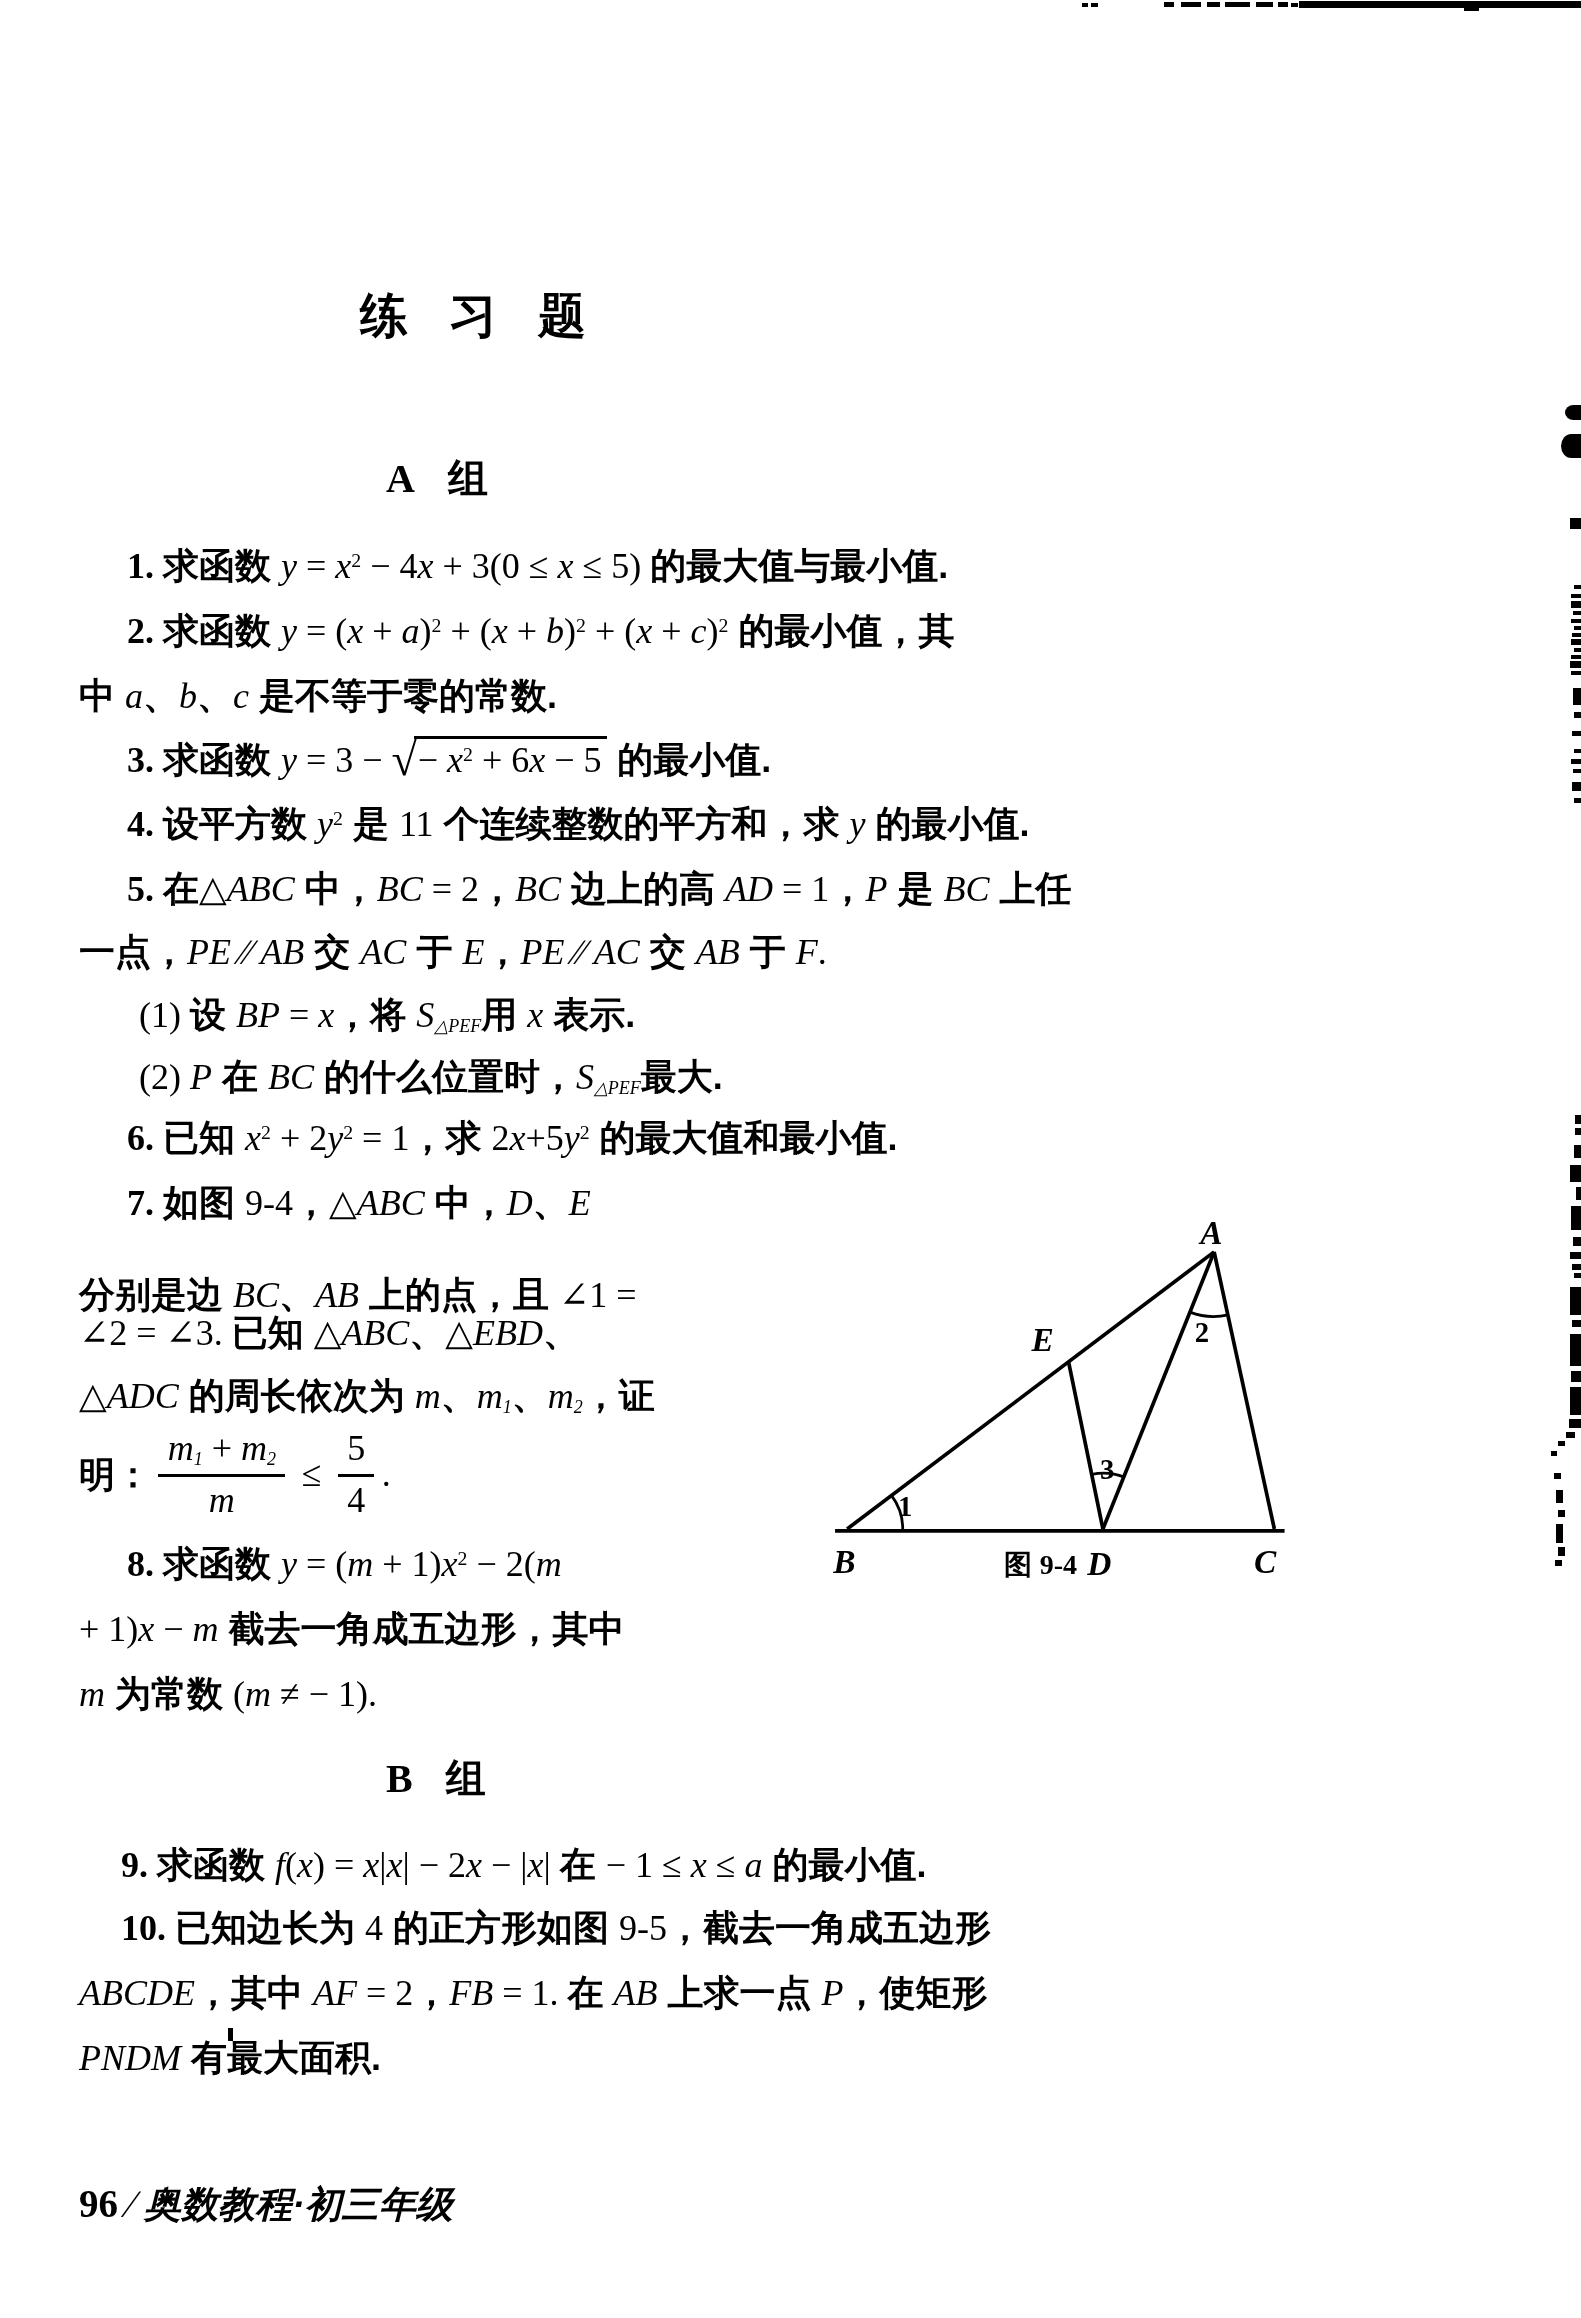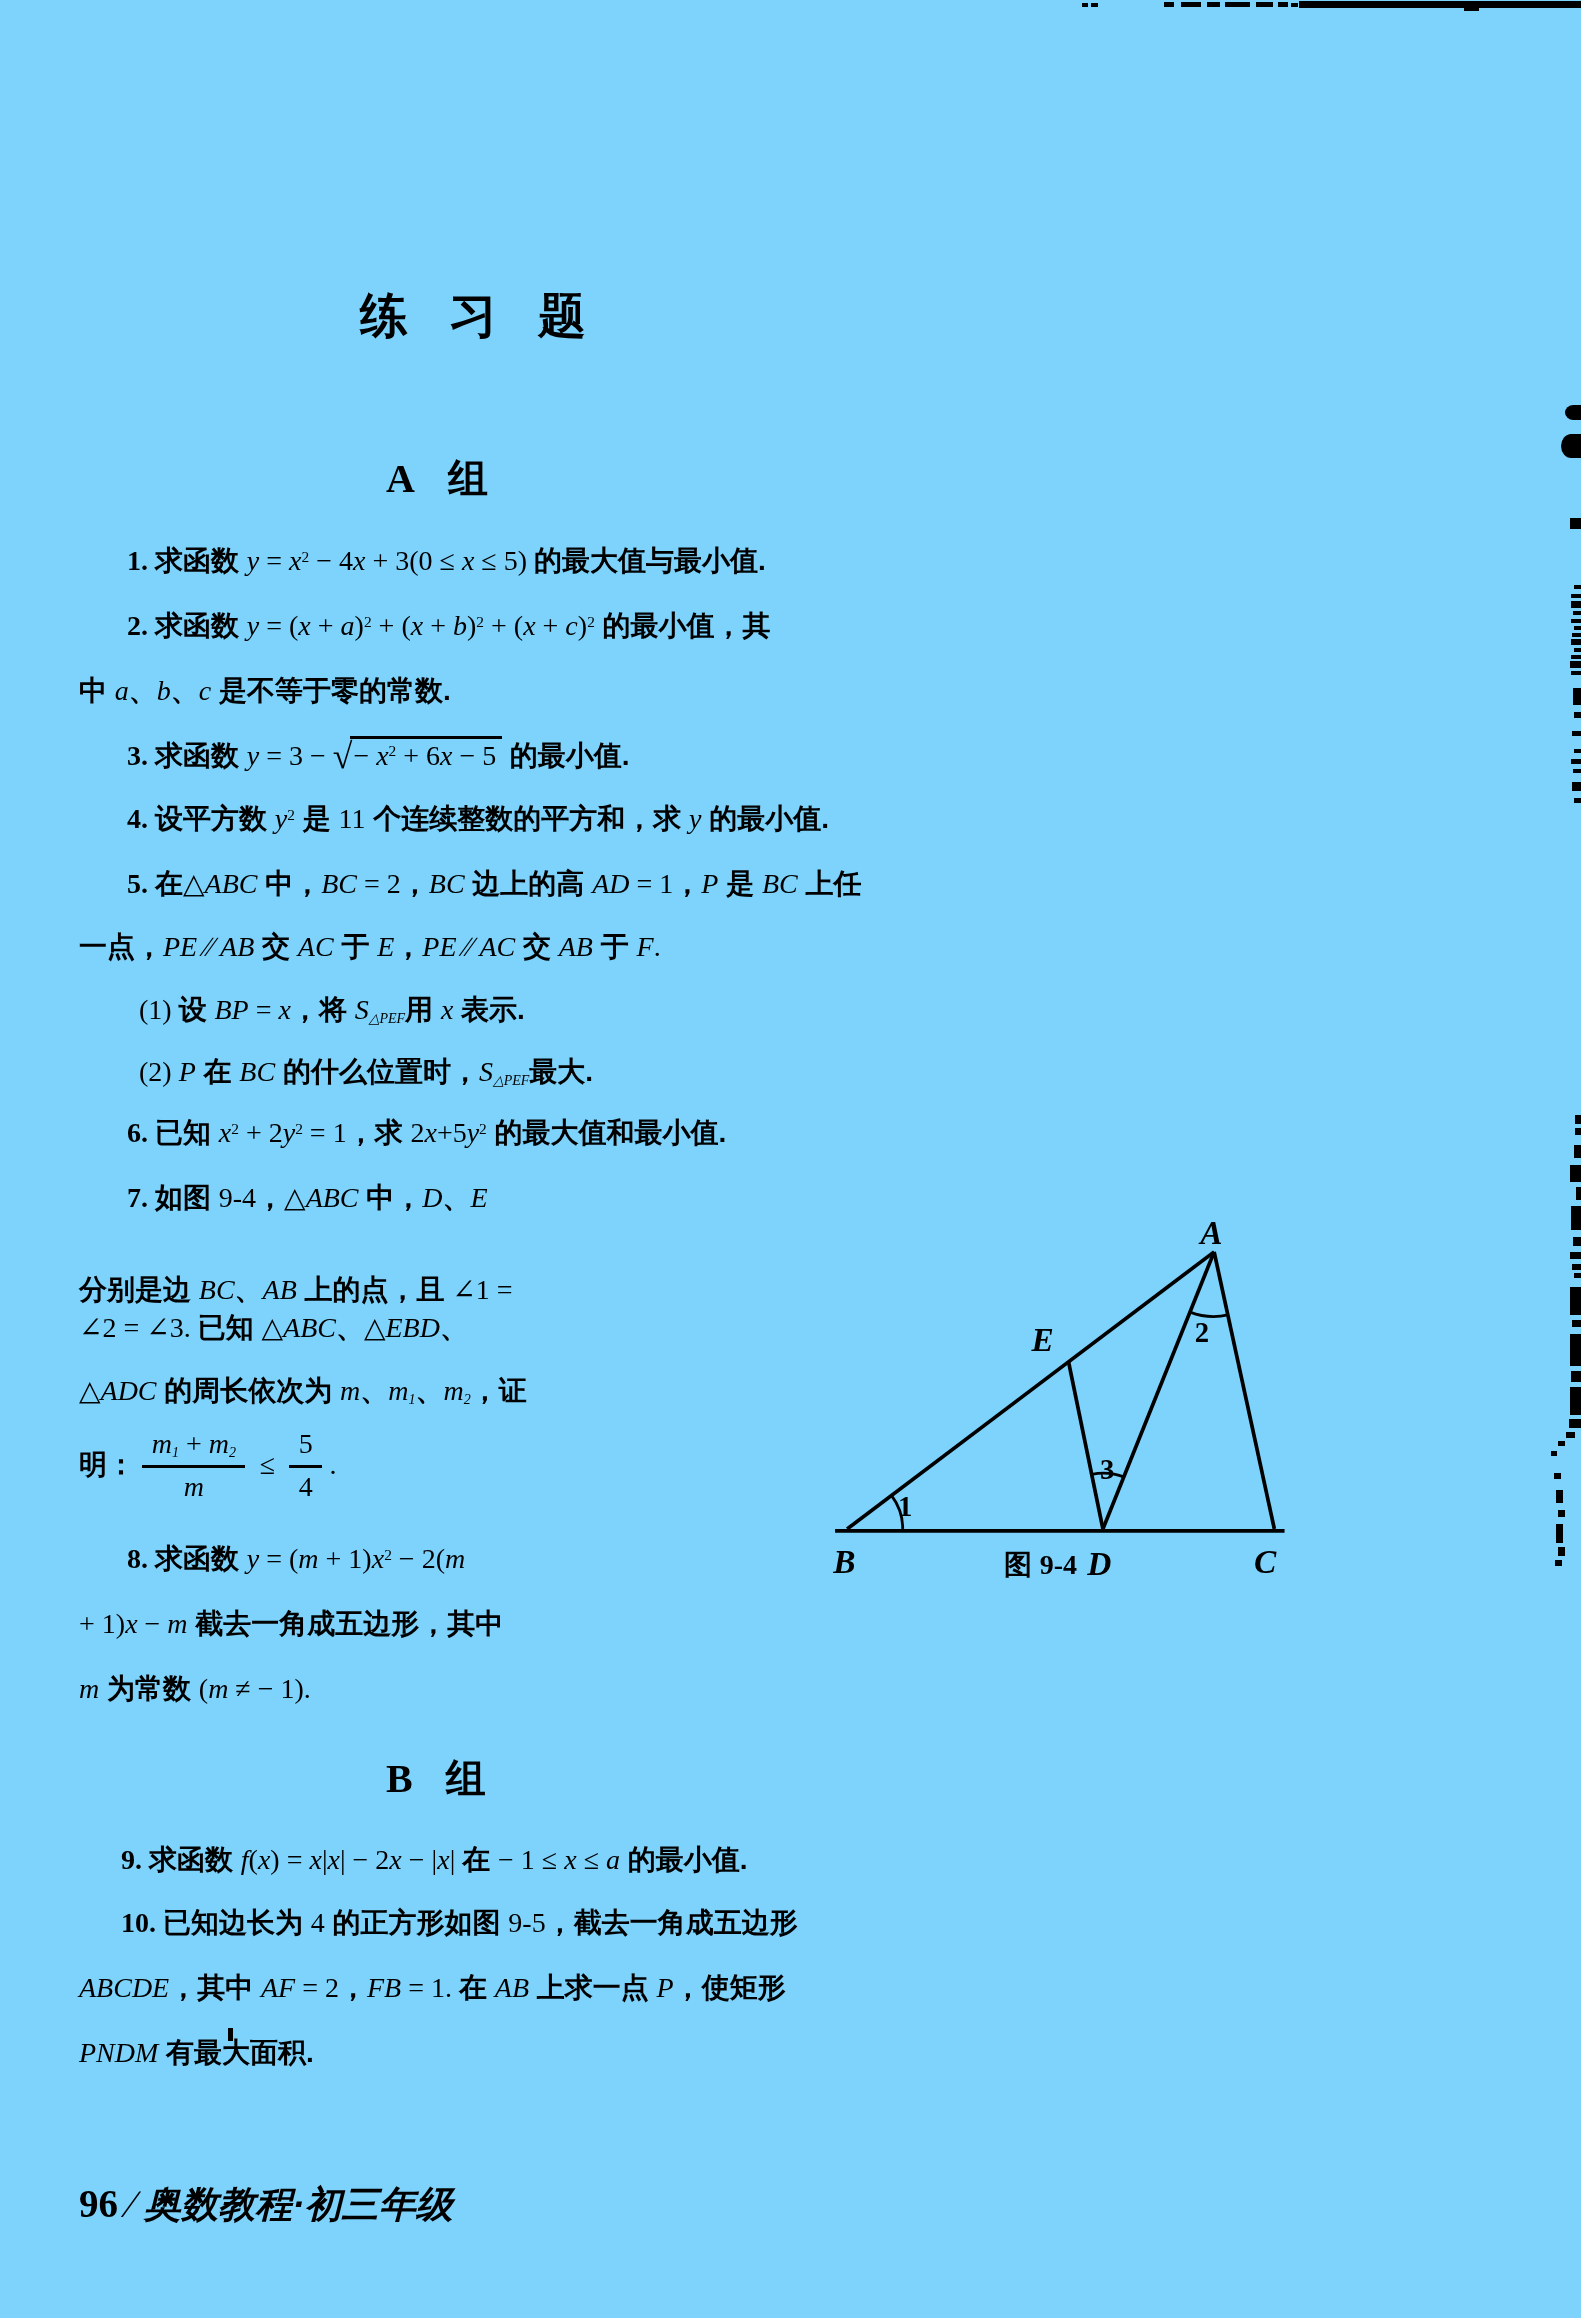--- a/index.html
+++ b/index.html
@@ -1,18 +1,18 @@
 <!DOCTYPE html>
 <html style="font-size:15px"><head>
 <meta charset="utf-8">
 <style>
   html,body{margin:0;padding:0;background:#e8e8e8;}
-  #page{position:relative;width:1582px;height:2319px;background:#7dd3fc;color:#000;
+  #page{position:relative;width:1582px;height:2319px;background:#ffffff;color:#000;
         font-family:"Liberation Serif","DejaVu Serif",serif;overflow:hidden;}
-  .line{position:absolute;white-space:pre;font-size:28px;line-height:1.15;color:#000;}
+  .line{position:absolute;white-space:pre;font-size:36px;line-height:1.15;color:#000;}
   .vcenter{display:flex;align-items:center;}
   
   .cn{font-family:"Liberation Sans","DejaVu Sans",sans-serif;font-weight:600;}
   .cni{font-family:"Liberation Sans","DejaVu Sans",sans-serif;font-weight:700;font-style:italic;font-size:0.95em;}
   
   .rm{font-family:"Liberation Serif","DejaVu Serif","DejaVu Sans",serif;}
   .b{font-family:"Liberation Serif","DejaVu Serif",serif;font-weight:700;}
   .it{font-family:"Liberation Serif","DejaVu Serif",serif;font-style:italic;}
   .sup{font-size:0.55em;position:relative;top:-0.55em;font-family:"Liberation Serif",serif;}
   .sub{font-size:0.5em;position:relative;top:0.28em;font-style:italic;font-family:"Liberation Serif",serif;}

